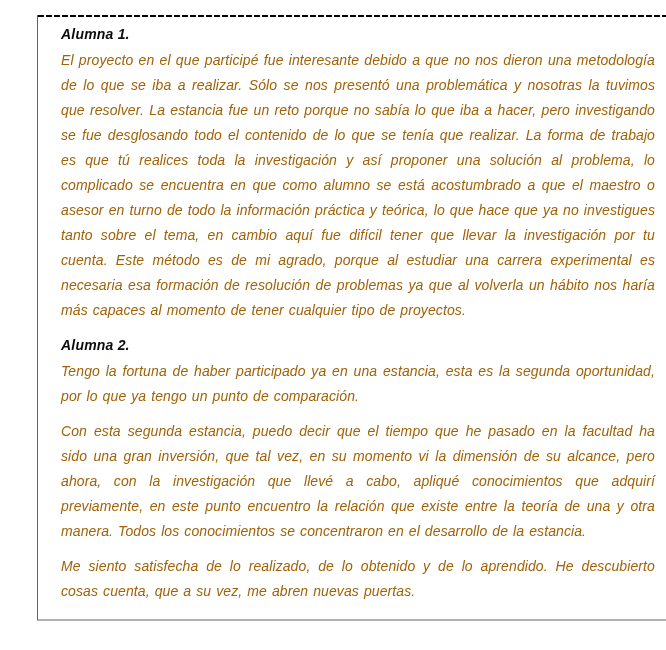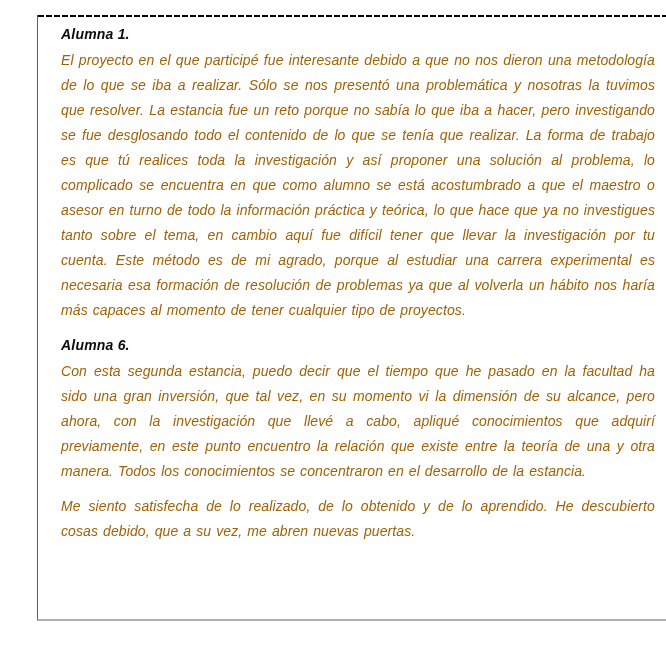--- a/index.html
+++ b/index.html
@@ -71,19 +71,20 @@
 
 <div class="page">
   <div class="textbox">
 
     <div class="section">
       <p class="heading">Alumna 1.</p>
       <p class="body-par">El proyecto en el que participé fue interesante debido a que no nos dieron una metodología de lo que se iba a realizar. Sólo se nos presentó una problemática y nosotras la tuvimos que resolver. La estancia fue un reto porque no sabía lo que iba a hacer, pero investigando se fue desglosando todo el contenido de lo que se tenía que realizar. La forma de trabajo es que tú realices toda la investigación y así proponer una solución al problema, lo complicado se encuentra en que como alumno se está acostumbrado a que el maestro o asesor en turno de todo la información práctica y teórica, lo que hace que ya no investigues tanto sobre el tema, en cambio aquí fue difícil tener que llevar la investigación por tu cuenta. Este método es de mi agrado, porque al estudiar una carrera experimental es necesaria esa formación de resolución de problemas ya que al volverla un hábito nos haría más capaces al momento de tener cualquier tipo de proyectos.</p>
     </div>
 
     <div class="section">
-      <p class="heading">Alumna 6.</p>
+      <p class="heading">Alumna 2.</p>
+      <p class="body-par">Tengo la fortuna de haber participado ya en una estancia, esta es la segunda oportunidad, por lo que ya tengo un punto de comparación.</p>
       <p class="body-par">Con esta segunda estancia, puedo decir que el tiempo que he pasado en la facultad ha sido una gran inversión, que tal vez, en su momento vi la dimensión de su alcance, pero ahora, con la investigación que llevé a cabo, apliqué conocimientos que adquirí previamente, en este punto encuentro la relación que existe entre la teoría de una y otra manera. Todos los conocimientos se concentraron en el desarrollo de la estancia.</p>
-      <p class="body-par">Me siento satisfecha de lo realizado, de lo obtenido y de lo aprendido. He descubierto cosas debido, que a su vez, me abren nuevas puertas.</p>
+      <p class="body-par">Me siento satisfecha de lo realizado, de lo obtenido y de lo aprendido. He descubierto cosas cuenta, que a su vez, me abren nuevas puertas.</p>
     </div>
 
   </div>
 </div>
 
 </body></html>

